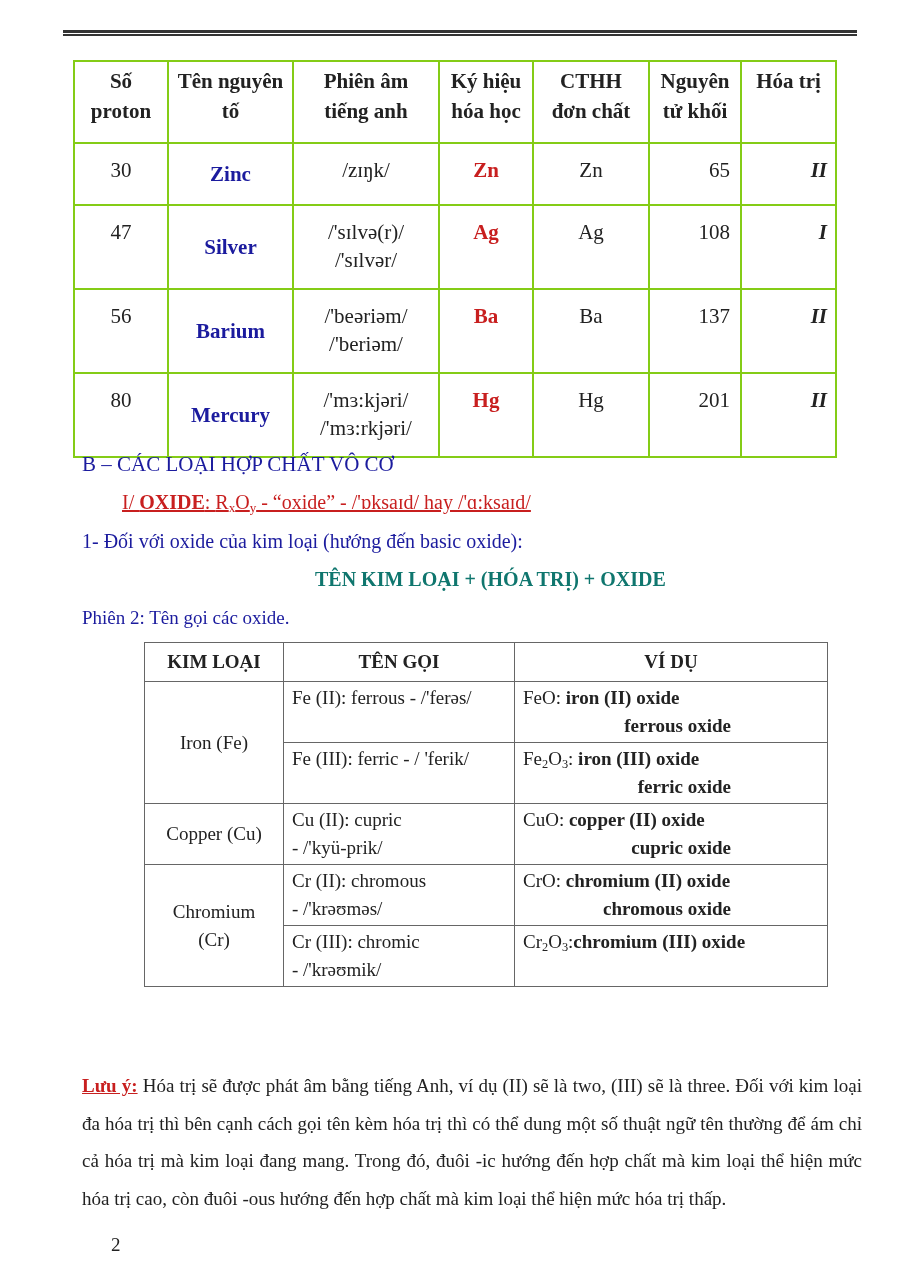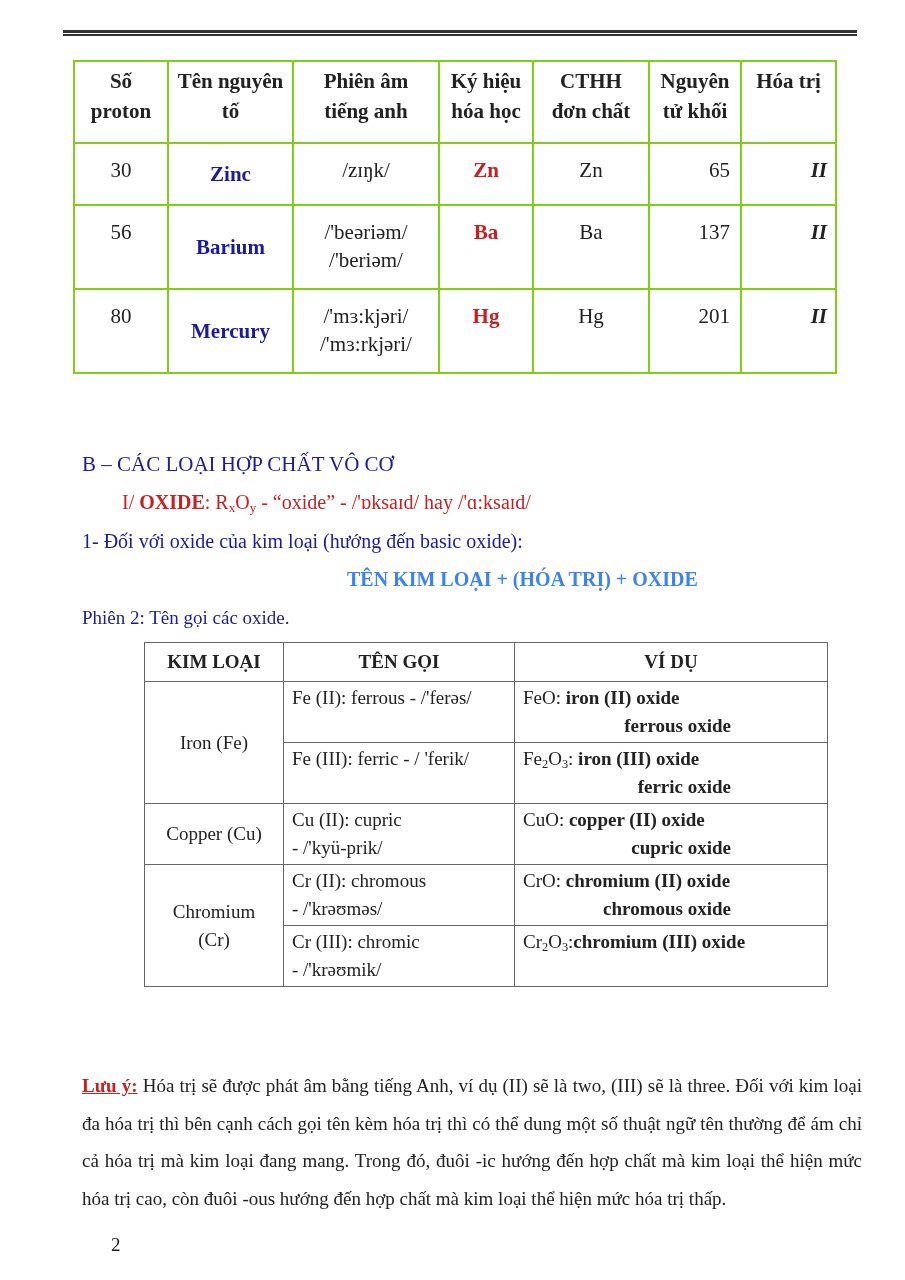--- a/index.html
+++ b/index.html
@@ -18,24 +18,24 @@
   #t1 td.phon { text-align: center; }
   #t1 td.sym { color: #c81f1f; font-weight: bold; text-align: center; }
   #t1 td.cthh { text-align: center; }
   #t1 td.mass { text-align: right; padding-right: 10px; }
   #t1 td.val { text-align: right; font-weight: bold; font-style: italic; padding-right: 8px; }
   #t1 tr.r1 td { height: 36px; }
   #t1 tr.r2 td { height: 58px; }
 
   .h-blue { color: #1b1b9e; font-weight: normal; position: absolute; }
   #secB { left: 82px; top: 452px; font-size: 21px; }
-  #oxideLine { position: absolute; left: 122px; top: 491px; font-size: 20px; color: #c81f1f; }
+  #oxideLine { position: absolute; left: 122px; top: 491px; font-size: 20px; color: #c81f1f; text-decoration: underline; }
   #oxideLine b { font-weight: bold; }
   #metalHead { left: 82px; top: 530px; font-size: 20px; }
-  #formula { position: absolute; left: 315px; top: 568px; font-size: 20px; font-weight: bold; color: #3b82f6; margin-left: 32px; }
+  #formula { position: absolute; left: 315px; top: 568px; font-size: 20px; font-weight: bold; color: #0f766e; }
   #tblCap { left: 82px; top: 607px; font-size: 19px; }
 
   #t2 { left: 144px; top: 642px; width: 684px; border: 1.5px solid #555; }
   #t2 td, #t2 th { border: 1px solid #666; font-size: 19px; padding: 2px 8px; vertical-align: top; line-height: 28px; }
   #t2 th { font-weight: bold; text-align: center; height: 34px; vertical-align: middle; }
   #t2 td.metal { text-align: center; vertical-align: middle; }
   #t2 td.name { text-align: left; }
   #t2 td.ex { text-align: left; }
   #t2 .alt { display: block; text-align: right; padding-right: 88px; font-weight: bold; }
   #t2 b { font-weight: bold; }
@@ -68,20 +68,29 @@
   </thead>
   <tbody id="t1-body">
       <tr class="r1">
         <td class="num">30</td>
         <td class="name">Zinc</td>
         <td class="phon"><span>/zɪŋk/</span></td>
         <td class="sym">Zn</td>
         <td class="cthh"><span>Zn</span><sub></sub></td>
         <td class="mass">65</td>
         <td class="val">II</td>
+      </tr>
+      <tr class="r2">
+        <td class="num">47</td>
+        <td class="name">Silver</td>
+        <td class="phon"><span>/'sɪlvə(r)/</span><br><span>/'sɪlvər/</span></td>
+        <td class="sym">Ag</td>
+        <td class="cthh"><span>Ag</span><sub></sub></td>
+        <td class="mass">108</td>
+        <td class="val">I</td>
       </tr>
       <tr class="r2">
         <td class="num">56</td>
         <td class="name">Barium</td>
         <td class="phon"><span>/'beəriəm/</span><br><span>/'beriəm/</span></td>
         <td class="sym">Ba</td>
         <td class="cthh"><span>Ba</span><sub></sub></td>
         <td class="mass">137</td>
         <td class="val">II</td>
       </tr>

